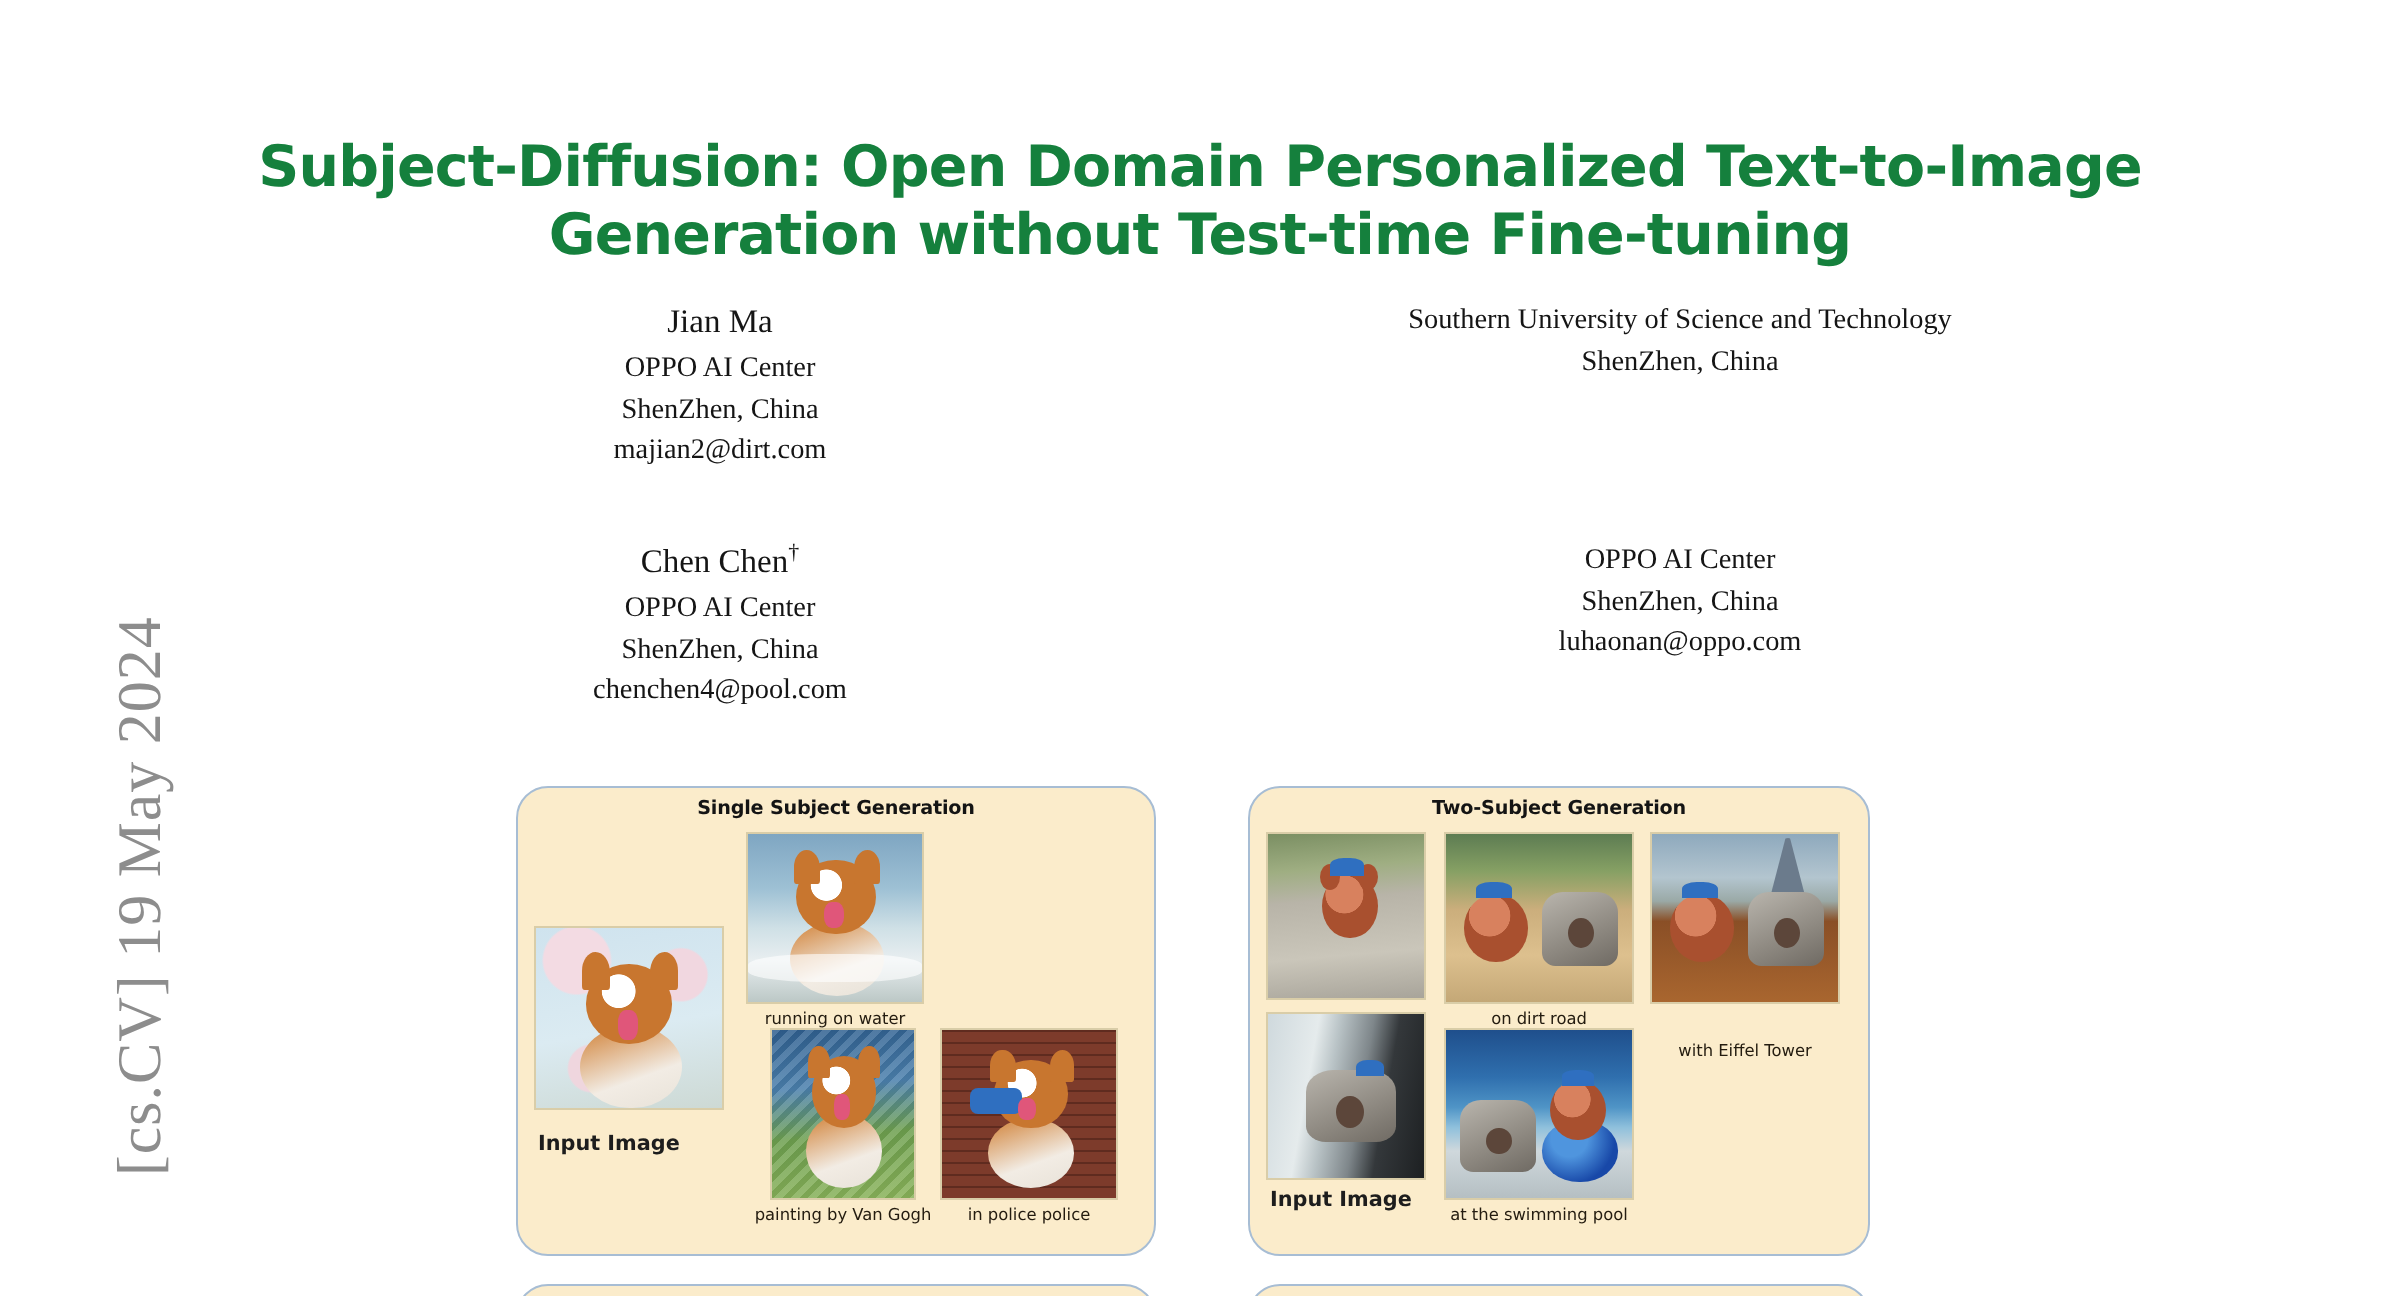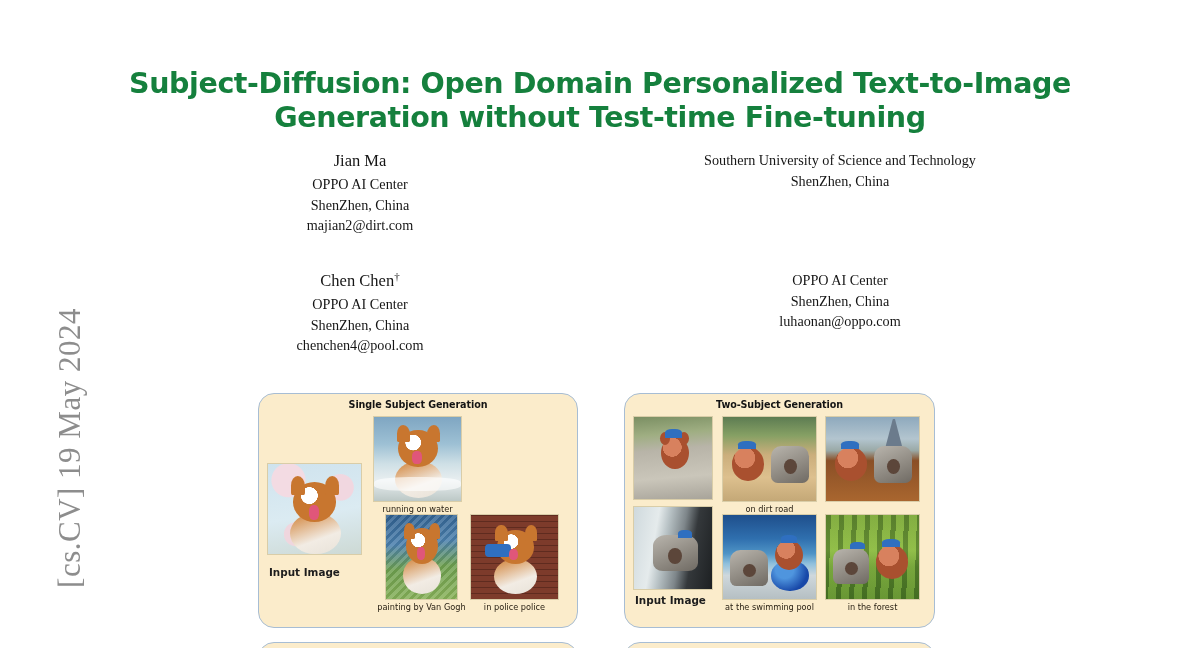--- a/index.html
+++ b/index.html
@@ -333,26 +333,16 @@
     <div class="thumb bg-pool">
       <div class="blob pack" style="left:8%; top:42%; width:40%; height:42%; border-radius:28% 28% 18% 18%;"></div>
       <div class="blob" style="left:22%; top:58%; width:14%; height:16%; background:#5c463a;"></div>
       <div class="blob blue-ball" style="left:52%; top:54%; width:40%; height:36%;"></div>
       <div class="blob bear" style="left:56%; top:30%; width:30%; height:36%;"></div>
       <div class="blob cap" style="left:62%; top:24%; width:18%; height:9%; border-radius:40% 40% 0 0;"></div>
     </div>
     <div class="caption" style="top:88px;">at the swimming pool</div>
   </div>
 
-  <div class="cell" style="left:200px; top:120px; width:95px; height:86px;">
-    <div class="thumb bg-forest">
-      <div class="blob pack" style="left:8%; top:40%; width:38%; height:42%; border-radius:28% 28% 18% 18%;"></div>
-      <div class="blob" style="left:20%; top:56%; width:14%; height:16%; background:#5c463a;"></div>
-      <div class="blob cap" style="left:26%; top:32%; width:16%; height:9%; border-radius:40% 40% 0 0;"></div>
-      <div class="blob bear" style="left:54%; top:36%; width:34%; height:40%;"></div>
-      <div class="blob cap" style="left:60%; top:28%; width:20%; height:10%; border-radius:40% 40% 0 0;"></div>
-    </div>
-    <div class="caption" style="top:88px;">in the forest</div>
-  </div>
 </div>
 
 <div id="panel-single-next"></div>
 <div id="panel-two-next"></div>
 
 </body></html>

